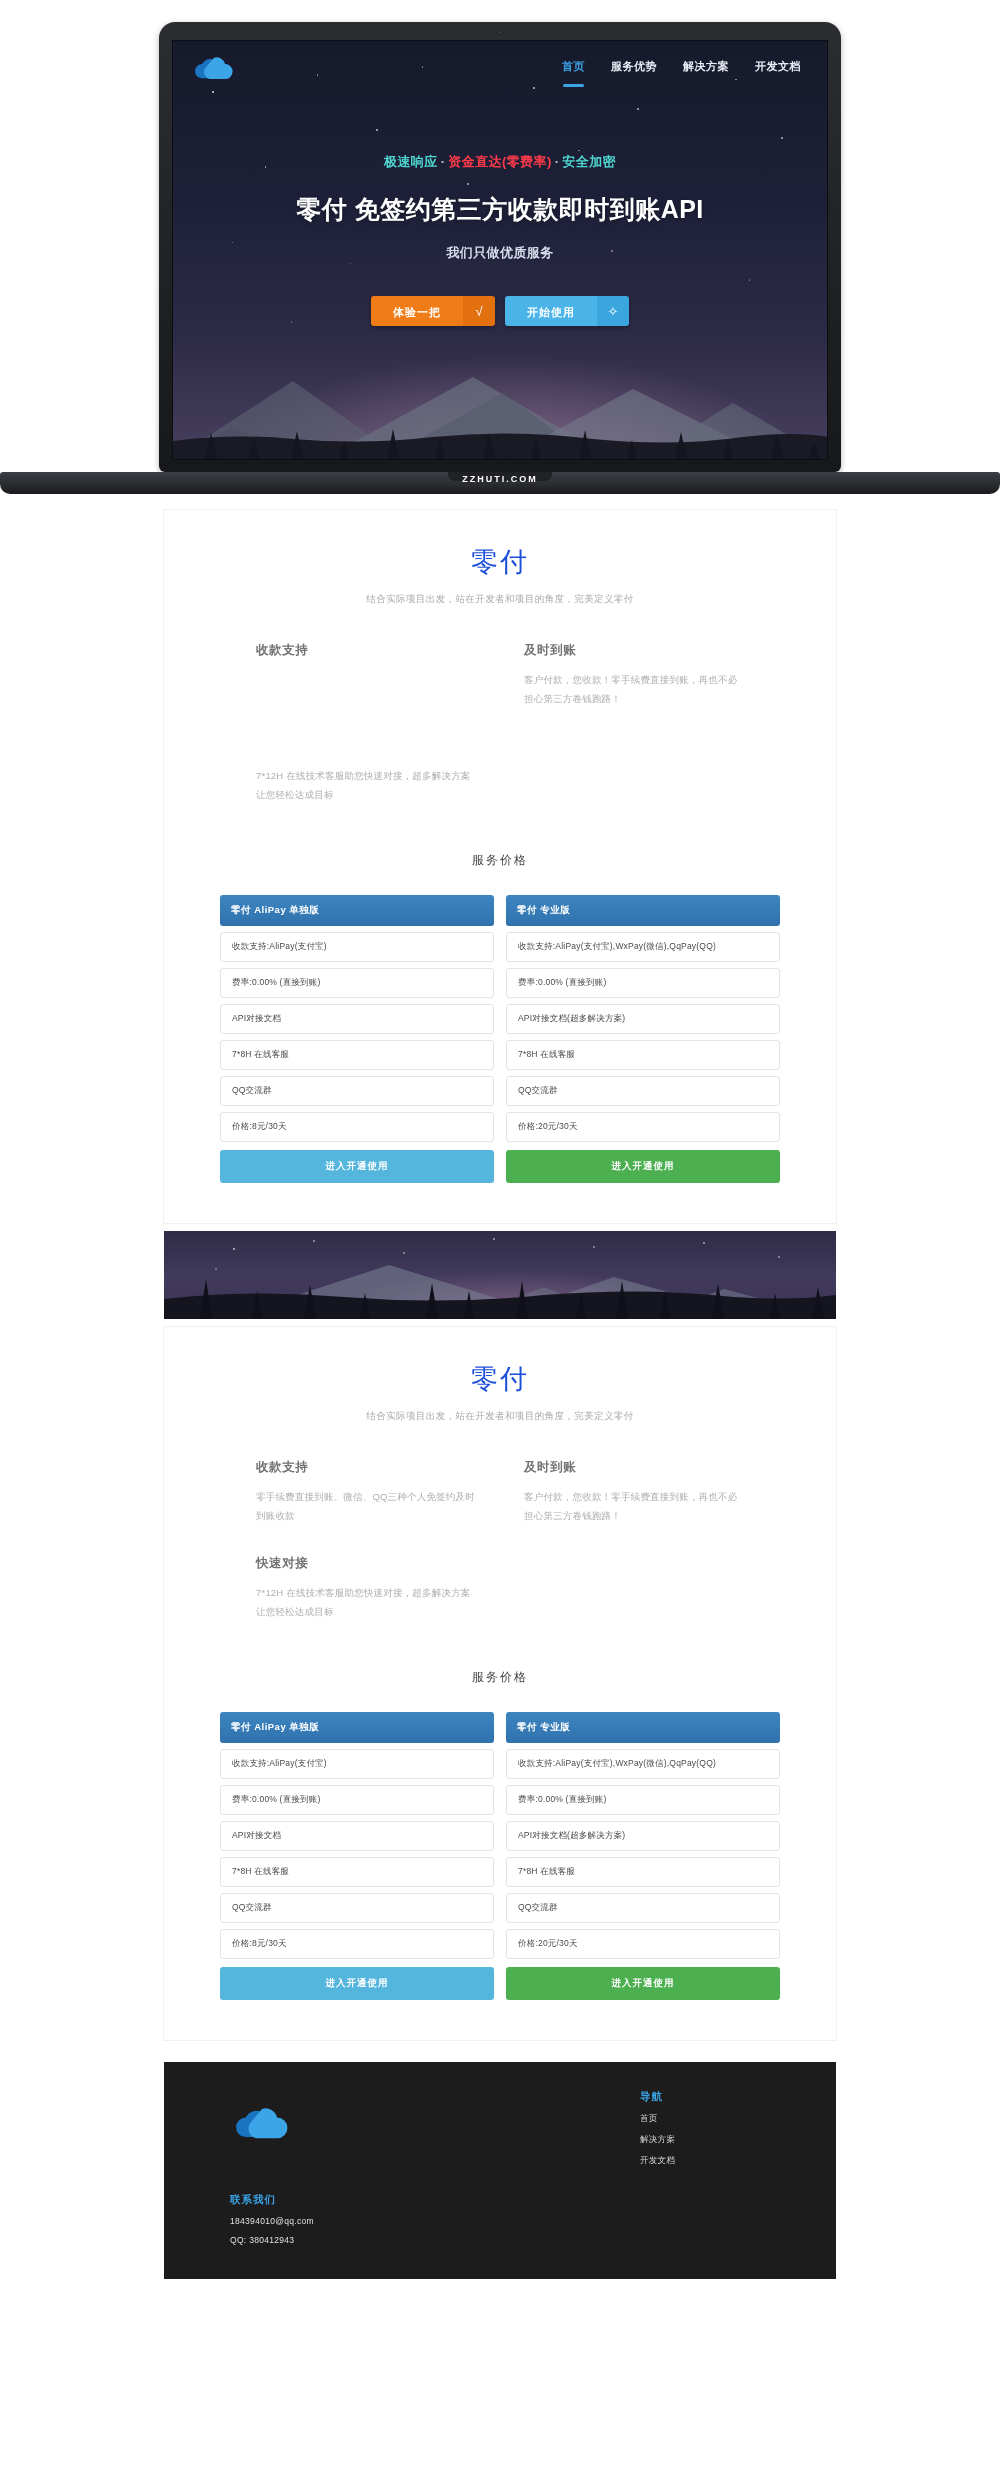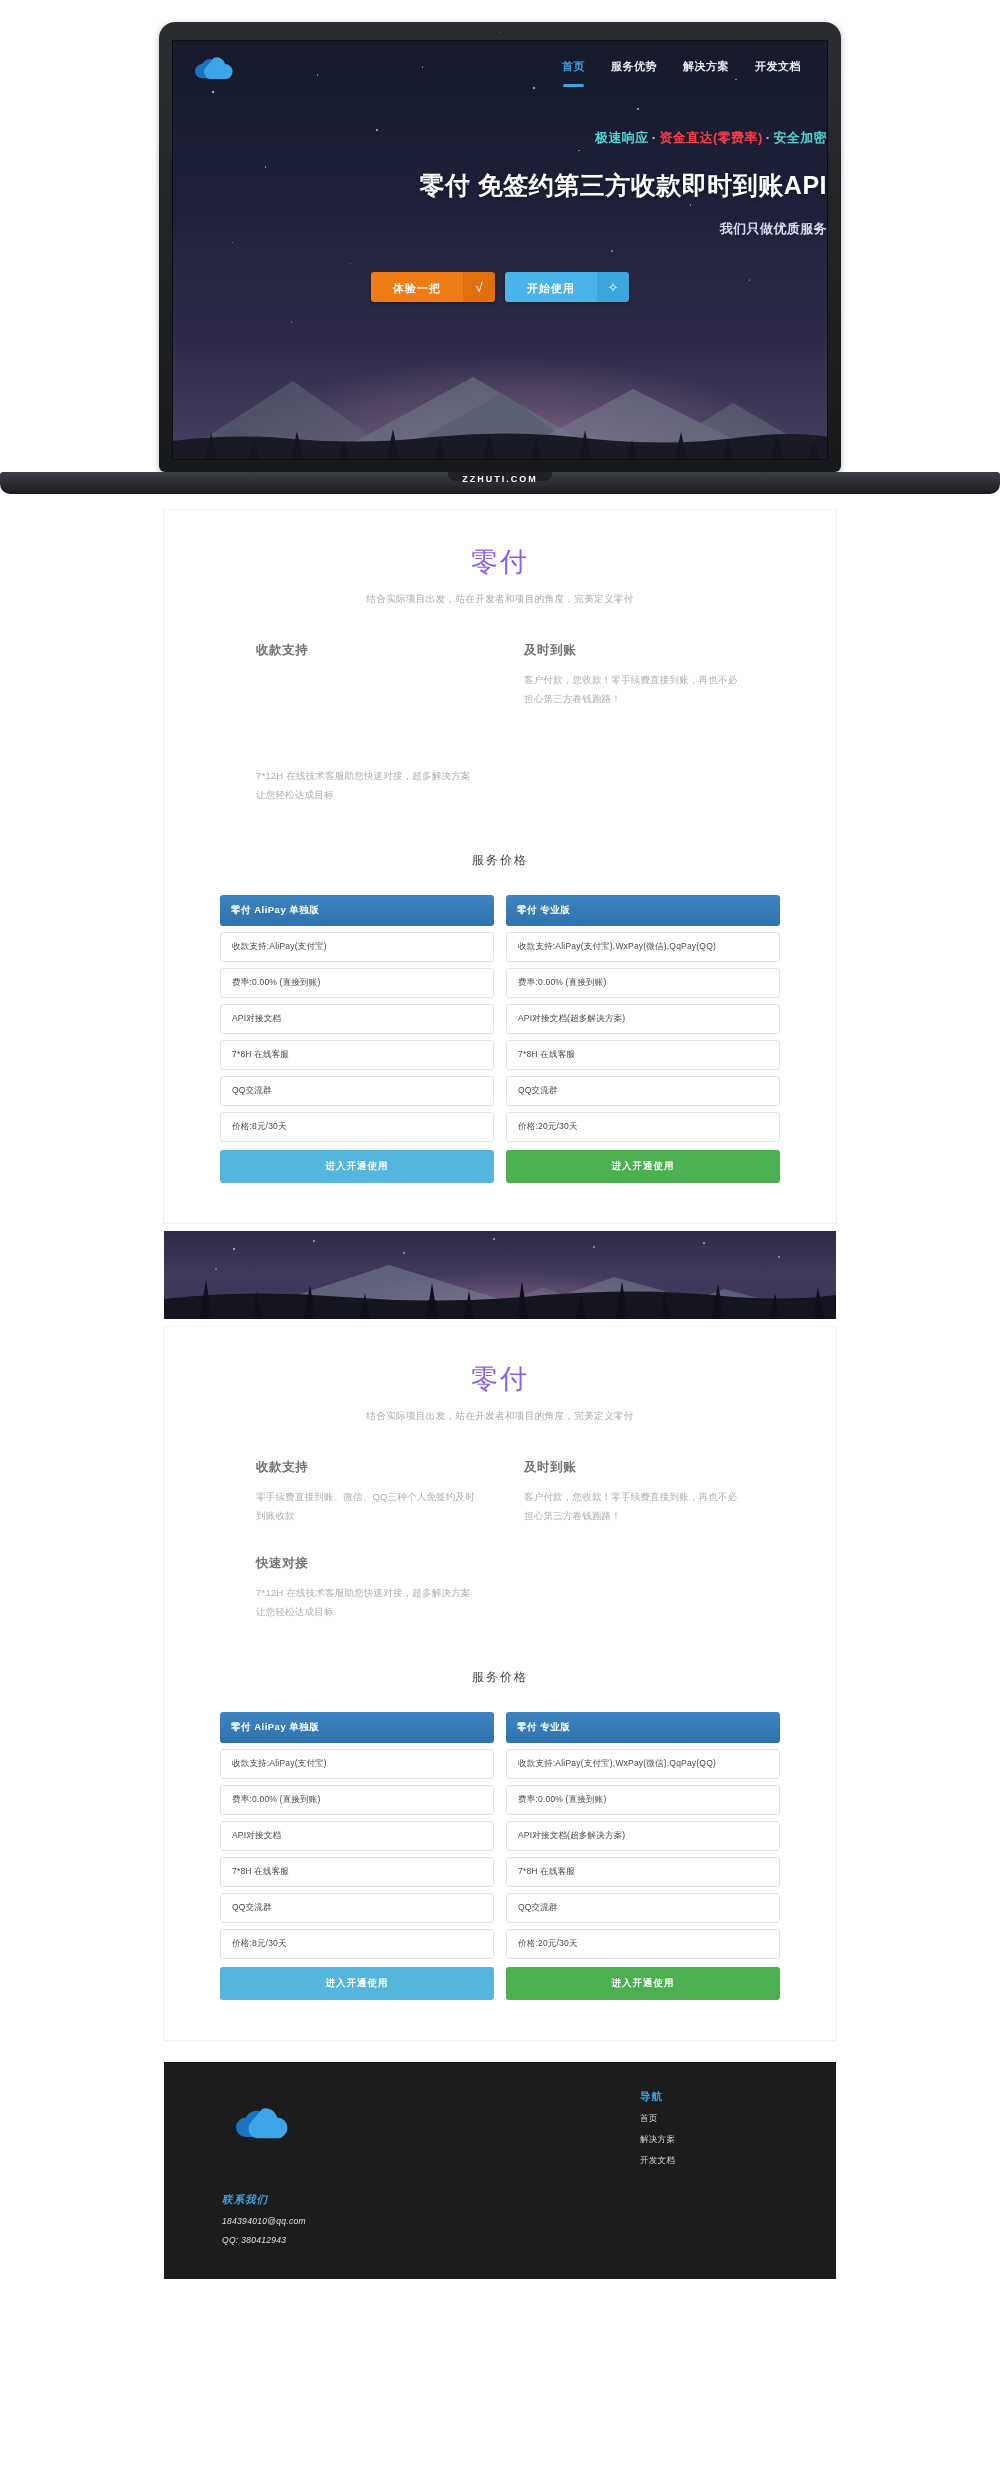--- a/index.html
+++ b/index.html
@@ -70,22 +70,22 @@
     white-space: nowrap;
   }
   .nav-link.active { color: #3ca5e8; }
   .nav-link.active::after {
     content: ""; position: absolute; left: 1px; right: 1px; bottom: -9px;
     height: 3px; background: #3ca5e8; border-radius: 2px;
   }
 
   
   .hero-copy {
-    position: absolute; left: 0; right: 0; top: 88px;
-    text-align: right; z-index: 4;
+    position: absolute; left: 0; right: 0; top: 112px;
+    text-align: center; z-index: 4;
   }
   .hero-tag { font-size: 13px; font-weight: 700; letter-spacing: .4px; }
   .hero-tag .teal { color: #4fd6d0; }
   .hero-tag .red  { color: #ff3b4a; }
   .hero-tag .dot  { color: #b9c3d4; margin: 0 3px; }
   .hero-title {
     margin-top: 22px;
     font-size: 25px; font-weight: 700; color: #ffffff; letter-spacing: .5px;
     text-shadow: 0 1px 4px rgba(0,0,0,.35);
   }
@@ -138,21 +138,21 @@
     background: #ffffff;
   }
   .content-col {
     width: 672px; margin: 0 auto;
     background: #ffffff;
     box-shadow: 0 0 0 1px #f1f1f1;
   }
 
   .sect-head { text-align: center; padding: 34px 0 8px; }
   .sect-title {
-    font-size: 27px; color: #8b5cf6; font-weight: 400; letter-spacing: 2px;
+    font-size: 27px; color: #1d4ed8; font-weight: 400; letter-spacing: 2px;
   }
   .sect-sub {
     margin-top: 13px; font-size: 9.5px; color: #a9a9a9; letter-spacing: .4px;
   }
 
   .features {
     padding: 28px 92px 22px;
     display: grid; grid-template-columns: 1fr 1fr;
     column-gap: 48px; row-gap: 30px;
   }
@@ -210,21 +210,21 @@
     background: #1c1c1c; color:#cfcfcf;
     padding: 28px 46px 34px;
     position: relative;
     min-height: 162px;
   }
   .footer-grid { display:flex; }
   .f-logo { width: 52px; height: 38px; position:relative; margin-left: 26px; margin-top: 14px; }
   .f-nav { margin-left: auto; width: 150px; }
   .f-h { color:#3ca5e8; font-size: 10.5px; font-weight:700; letter-spacing:1px; }
   .f-item { margin-top: 9px; font-size: 8.5px; color:#d8d8d8; cursor:pointer; letter-spacing:.3px; }
-  .f-contact { margin-top: 26px; margin-left: 12px; font-style: italic; }
+  .f-contact { margin-top: 26px; margin-left: 20px; }
   .f-line { margin-top: 9px; font-size: 8.5px; color:#e0e0e0; letter-spacing:.3px; }
 </style>
 </head>
 <body>
 
 <div class="laptop-wrap">
   <div class="laptop-body">
     <div class="laptop-camera"></div>
 
     <div class="screen">

